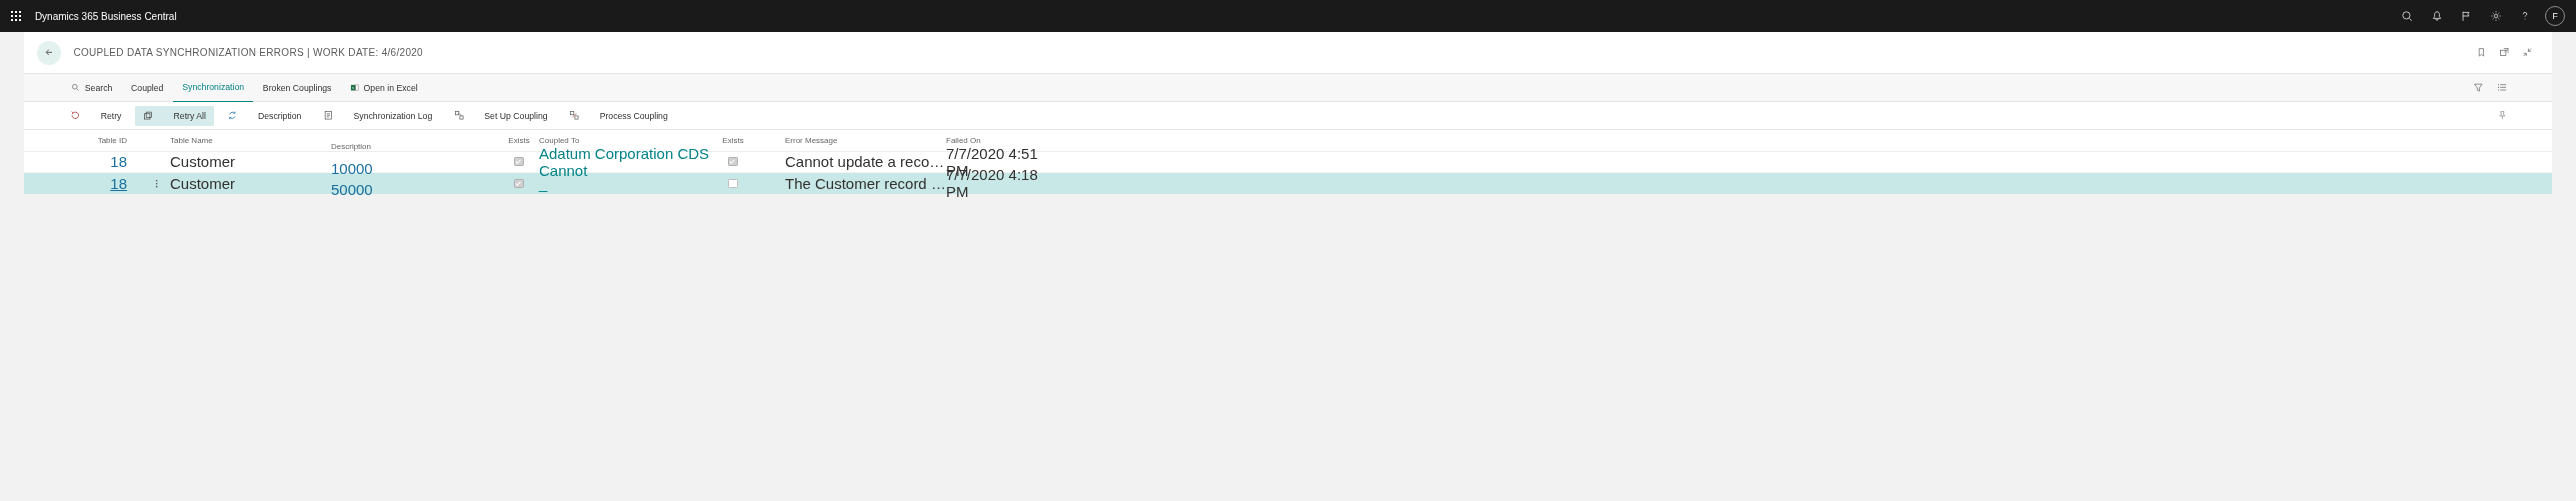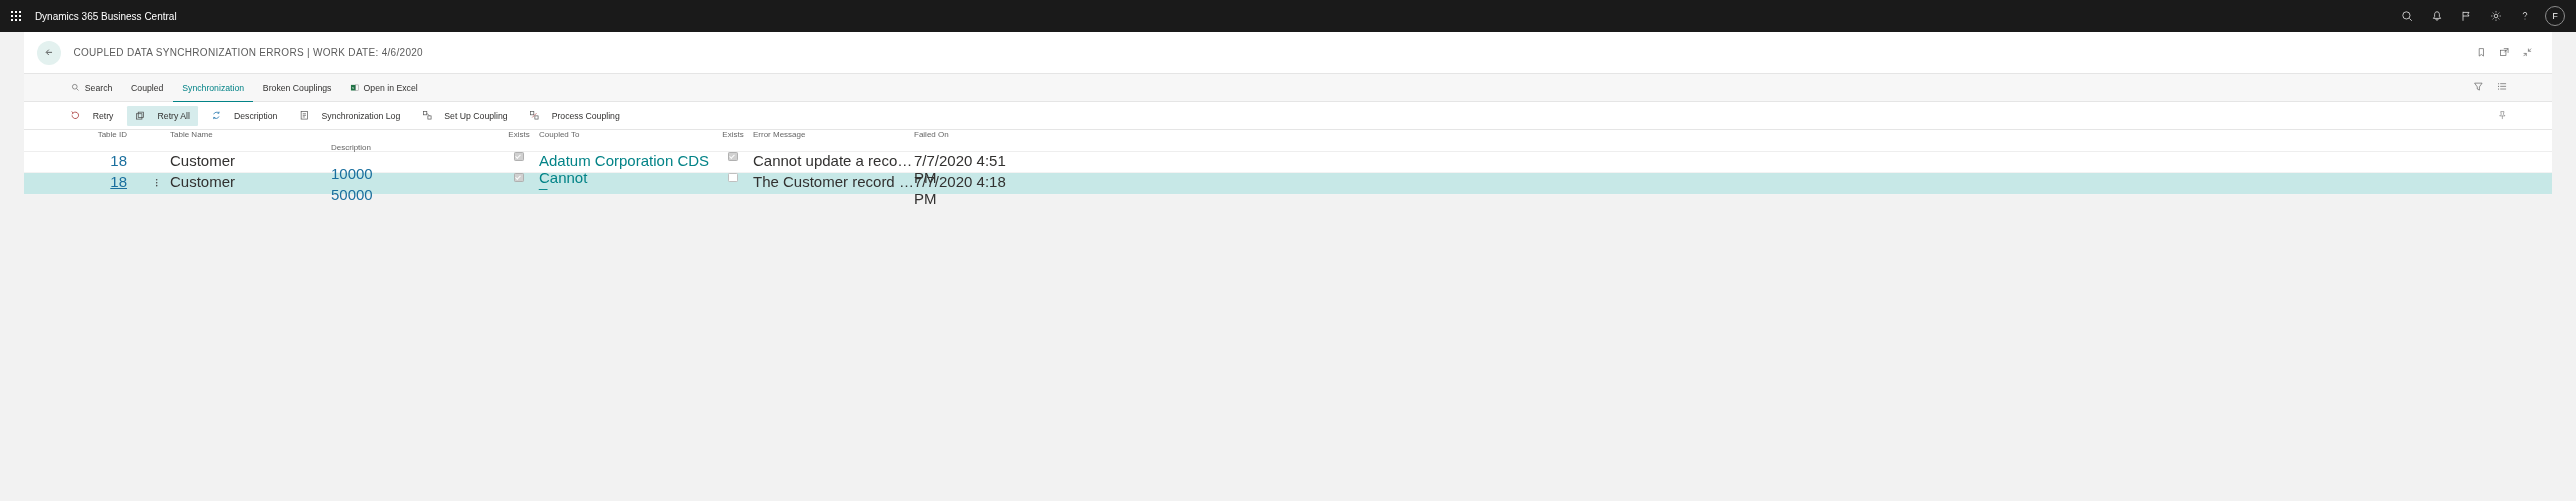--- a/index.html
+++ b/index.html
@@ -80,20 +80,21 @@
   .title-icon {
     width: 23px; height: 23px;
     display:flex; align-items:center; justify-content:center;
     cursor:pointer; color:#555;
   }
   .title-icon svg { width:10.7px; height:10.7px; stroke:#555; fill:none; stroke-width:1.2; }
 
   
   .tabs-row {
     display: flex;
+    align-items: center;
     height: 28px;
     padding: 0 38px 0 38px;
     background: #f7f7f7;
     border-bottom: 0.7px solid #e5e5e5;
   }
   .tab {
     display:flex; align-items:center;
     padding: 0 9.4px;
     height: 27px;
     cursor:pointer;
@@ -123,62 +124,62 @@
     background:#fff;
     border-bottom:0.7px solid #e5e5e5;
   }
   .action {
     display:flex;
     align-items:center;
     padding: 0 8px;
     height:20px;
     border-radius:1.3px;
     cursor:pointer;
-    gap:12px;
+    gap:20px;
     color:#323130;
     margin-right:5.4px;
   }
   .action.selected { background:#d6ecec; }
   .action svg { width:10.7px; height:10.7px; }
   .actions-spacer { flex:1; }
   .pin-icon {
     width:24px; height:24px;
     display:flex; align-items:center; justify-content:center;
     cursor:pointer;
   }
   .pin-icon svg { width:10.7px; height:10.7px; stroke:#7a7a7a; fill:none; stroke-width:1.2; }
 
   
   .table {
     width:100%;
   }
   .th-row, .td-row {
     display:flex;
-    align-items:flex-start;
+    align-items:center;
     height:21.5px;
     padding-left: 38px;
   }
   .th-row {
     color:#666;
     font-size:8px;
     border-bottom:0.7px solid #eee;
   }
   .td-row {
     font-size:15px;
     border-bottom:0.7px solid #f3f3f3;
   }
   .td-row.selected { background:#c7e8e7; }
   .col-tableid { width:81px; text-align:right; padding-right:16px; }
   .col-rowmenu { width:27px; display:flex; justify-content:center; }
   .col-tablename { width:161px; }
   .col-description { width:168px;margin-top:13px; }
   .col-exists1 { width:40px; display:flex; justify-content:center; }
   .col-coupledto { width:174px; }
   .col-exists2 { width:40px; display:flex; justify-content:center; }
-  .col-errmsg { width:161px; white-space:nowrap; overflow:hidden; text-overflow:ellipsis; }
+  .col-errmsg { width:161px; white-space:nowrap; overflow:hidden; text-overflow:ellipsis;margin-left:32px; }
   .col-failedon { width:107px; }
   .link { color:#1a6f9e; cursor:pointer; }
   .link.underline { text-decoration:underline; }
   .link.teal { color:#038387; }
 
   .row-menu-dots svg { width:9.4px; height:9.4px; }
 
   .chk {
     width:9.4px; height:9.4px;
     border:0.7px solid #bfbfbf;

